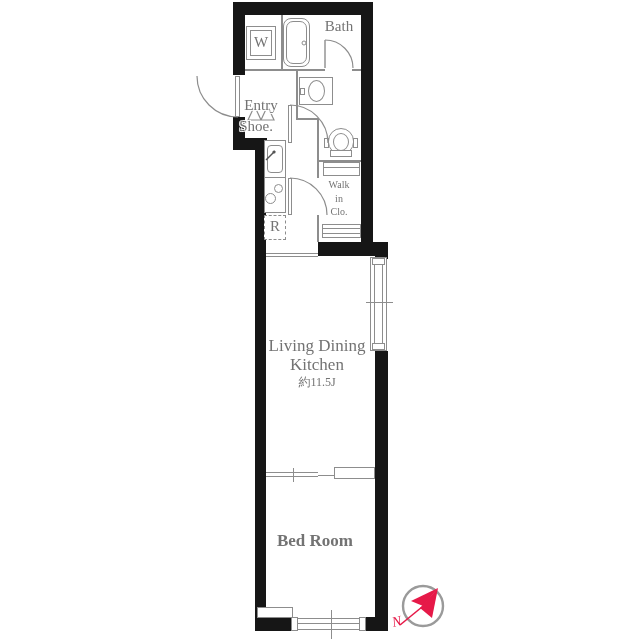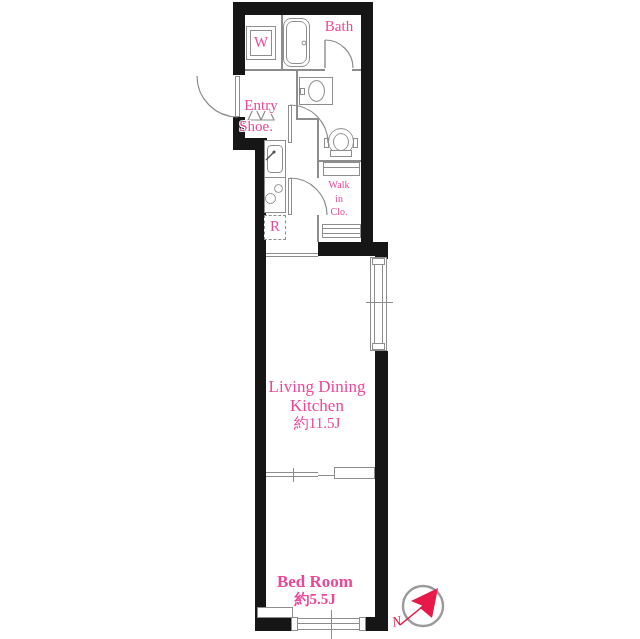--- a/index.html
+++ b/index.html
@@ -2,26 +2,26 @@
 <html><head>
 <meta charset="utf-8">
 <style>
   html,body{margin:0;padding:0;background:#ffffff;}
   #stage{position:relative;width:640px;height:639px;background:#ffffff;overflow:hidden;
          font-family:"Liberation Serif","DejaVu Serif",serif;}
   .wall{position:absolute;background:#161616;}
   .gline{position:absolute;background:#8d8d8d;}
   .fix{position:absolute;background:#ffffff;border:1px solid #8d8d8d;box-sizing:border-box;}
   .fix.rounded{border-radius:8px;}
-  .lbl{position:absolute;color:#ec4899;text-align:center;white-space:nowrap;line-height:1.05;
+  .lbl{position:absolute;color:#737373;text-align:center;white-space:nowrap;line-height:1.05;
        text-shadow:-1px -1px 0 #fff,1px -1px 0 #fff,-1px 1px 0 #fff,1px 1px 0 #fff,0 0 2px #fff;}
   .f15{font-size:15px;}
   .f14{font-size:10px;line-height:13.5px;}
-  .f17{font-size:17px;line-height:19px;margin-top:41px;}
-  .fsz{font-size:15px;}
+  .f17{font-size:17px;line-height:19px;}
+  .fsz{font-size:12px;}
   svg{position:absolute;top:0;left:0;}
 </style>
 </head>
 <body>
 
 <div id="stage">
 
   <div class="wall" style="left:233px;top:2px;width:140px;height:13px;"></div>
   <div class="wall" style="left:233px;top:15px;width:12px;height:60px;"></div>
   <div class="wall" style="left:233px;top:117px;width:12px;height:33px;"></div>
@@ -137,17 +137,16 @@
   </div>
 
   <div class="lbl f17" style="left:247px;top:336px;width:140px;">
     <div>Living Dining</div>
     <div>Kitchen</div>
     <div class="fsz" style="line-height:17px;">約11.5J</div>
   </div>
 
   <div class="lbl f17" style="left:245px;top:531px;width:140px;font-weight:bold;">
     <div>Bed Room</div>
-    <div class="fsz" style="line-height:17px;">約5.5J</div>
   </div>
 
   <div class="lbl" style="left:389px;top:615px;width:16px;font-size:14px;font-style:italic;color:#e61948;transform:rotate(-14deg);text-shadow:none;">N</div>
 </div>
 
 </body></html>

